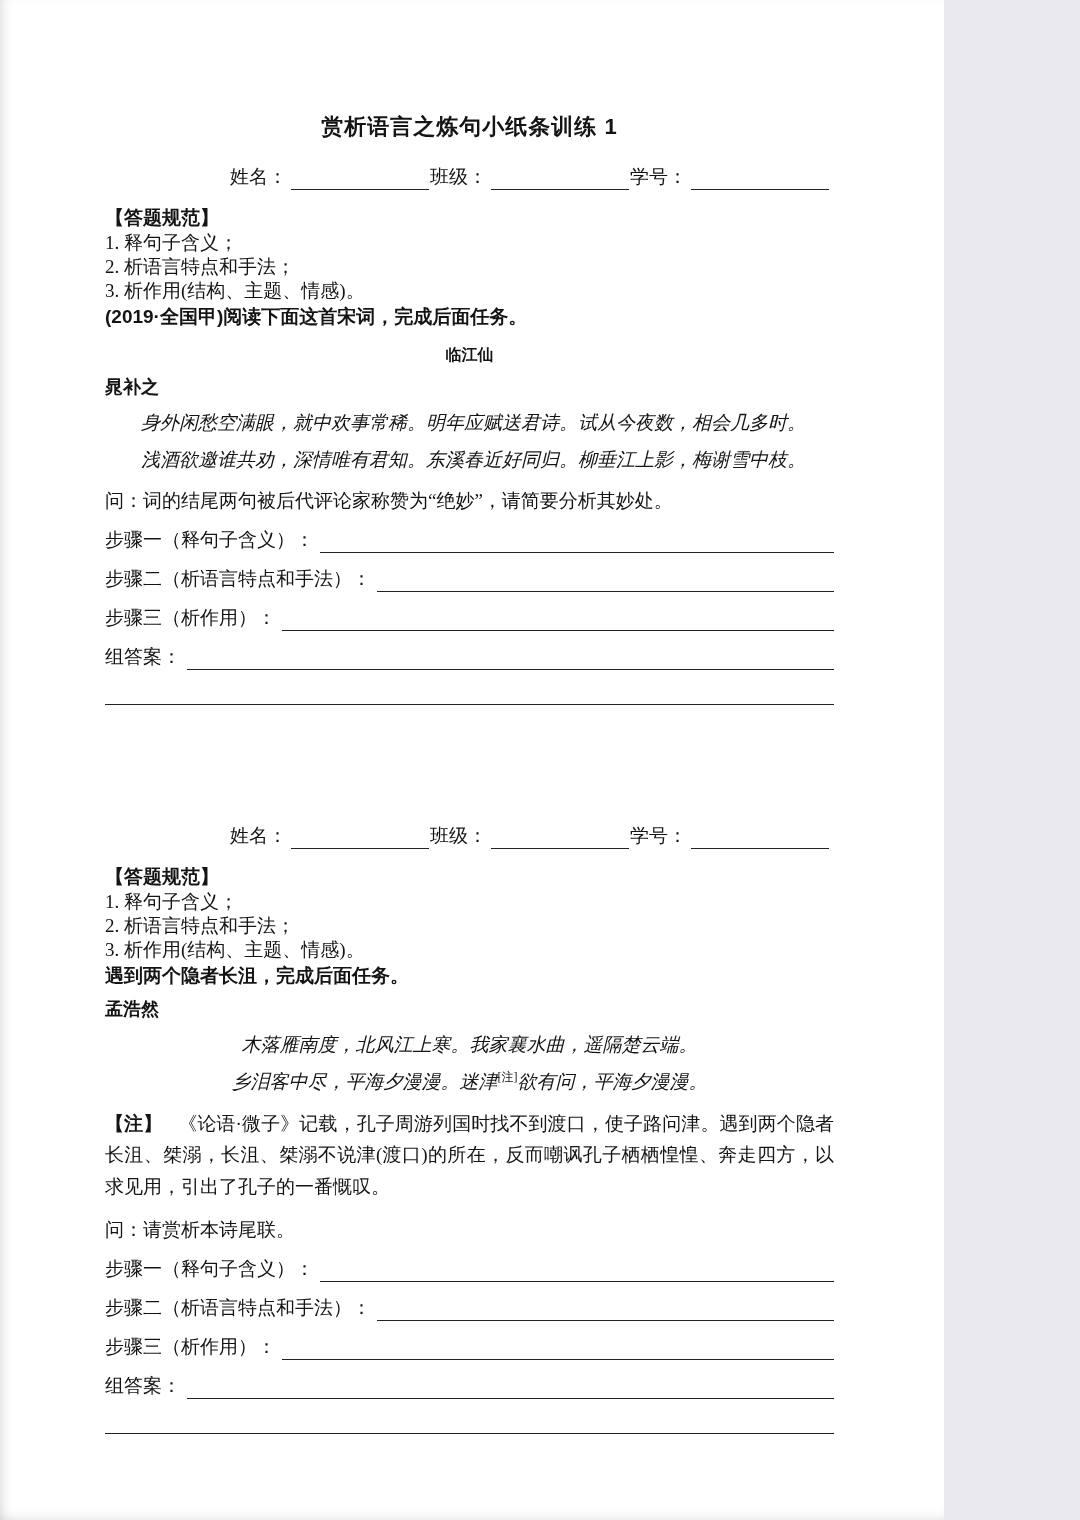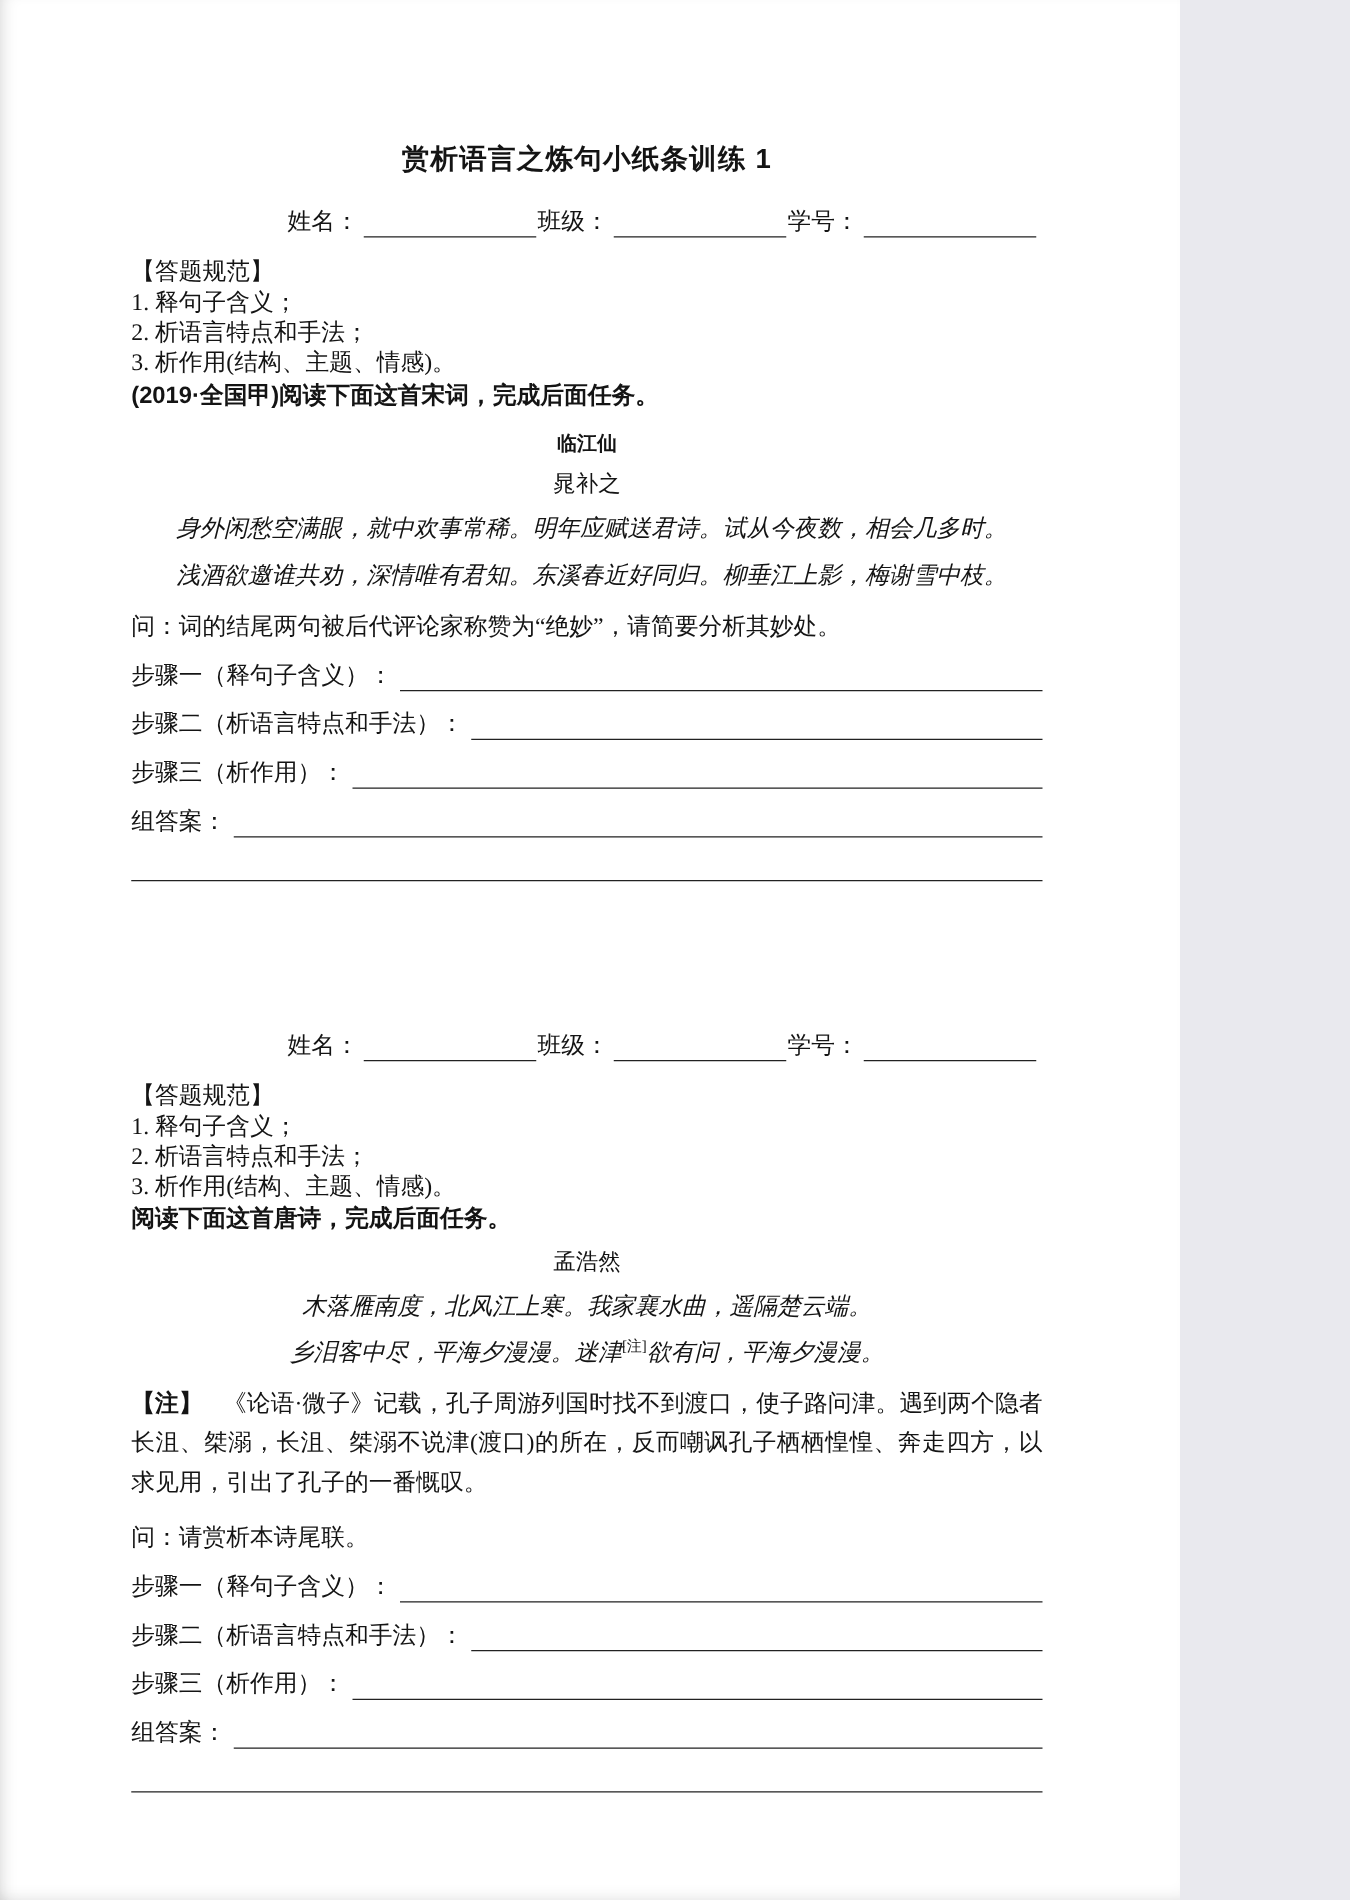--- a/index.html
+++ b/index.html
@@ -34,37 +34,37 @@
     padding:0 5px 0 125px;
     font-size:19px;
   }
   .info-field { display:flex; align-items:flex-end;text-align:center; }
   .blank {
     display:inline-block;
     width:138px; height:20px;
     border-bottom:1.6px solid #222;
     margin-left:4px;
   }
-  .rubric-header { margin-top:16px; font-size:19px; line-height:1.3; }
+  .rubric-header { margin-top:16px; font-size:19px; line-height:1.3;font-weight:bold; }
   .rubric-item   { font-size:19px; line-height:1.26; }
   .task-intro {
     font-family:"Liberation Sans","DejaVu Sans",sans-serif;
     font-weight:700;
     font-size:19px;
     line-height:1.3;
     margin-top:2px;
   }
   .poem-title {
     text-align:center;
     font-family:"Liberation Sans","DejaVu Sans",sans-serif;
     font-weight:700;
     font-size:16px;
     margin-top:16px;
   }
-  .poem-author { text-align:center; font-size:18px; margin-top:9px; }
+  .poem-author { text-align:left; font-size:18px; margin-top:9px;font-weight:bold; }
   .poem-line { font-style:italic; font-size:19px; margin-top:11px; }
   .poem-line.indent { margin-left:36px; }
   .poem-line.centered { text-align:center; margin-left:0; }
   .note-sup { font-size:12px; font-style:normal; vertical-align:super; }
   .question { font-size:19px; margin-top:15px; }
   .note {
     font-size:19px; line-height:1.66;
     margin-top:12px; text-align:justify;
   }
   .note-tag {
@@ -154,21 +154,21 @@
         <span>学号：</span>
         <span class="blank"></span>
       </div>
     </div>
 
     <div class="rubric-header">【答题规范】</div>
     <div class="rubric-item">1. 释句子含义；</div>
     <div class="rubric-item">2. 析语言特点和手法；</div>
     <div class="rubric-item">3. 析作用(结构、主题、情感)。</div>
 
-    <div class="task-intro">阅读下面这首唐诗，完成后面任务。</div>
+    <div class="task-intro">遇到两个隐者长沮，完成后面任务。</div>
 
     <div class="poem-author">孟浩然</div>
     <div class="poem-line centered">木落雁南度，北风江上寒。我家襄水曲，遥隔楚云端。</div>
     <div class="poem-line centered"><span>乡泪客中尽，平海夕漫漫。迷津</span><sup class="note-sup">[注]</sup><span>欲有问，平海夕漫漫。</span></div>
 
     <p class="note">
       <span class="note-tag">【注】</span><span>《论语·微子》记载，孔子周游列国时找不到渡口，使子路问津。遇到两个隐者长沮、桀溺，长沮、桀溺不说津(渡口)的所在，反而嘲讽孔子栖栖惶惶、奔走四方，以求见用，引出了孔子的一番慨叹。</span>
     </p>
 
     <div class="question">问：请赏析本诗尾联。</div>

